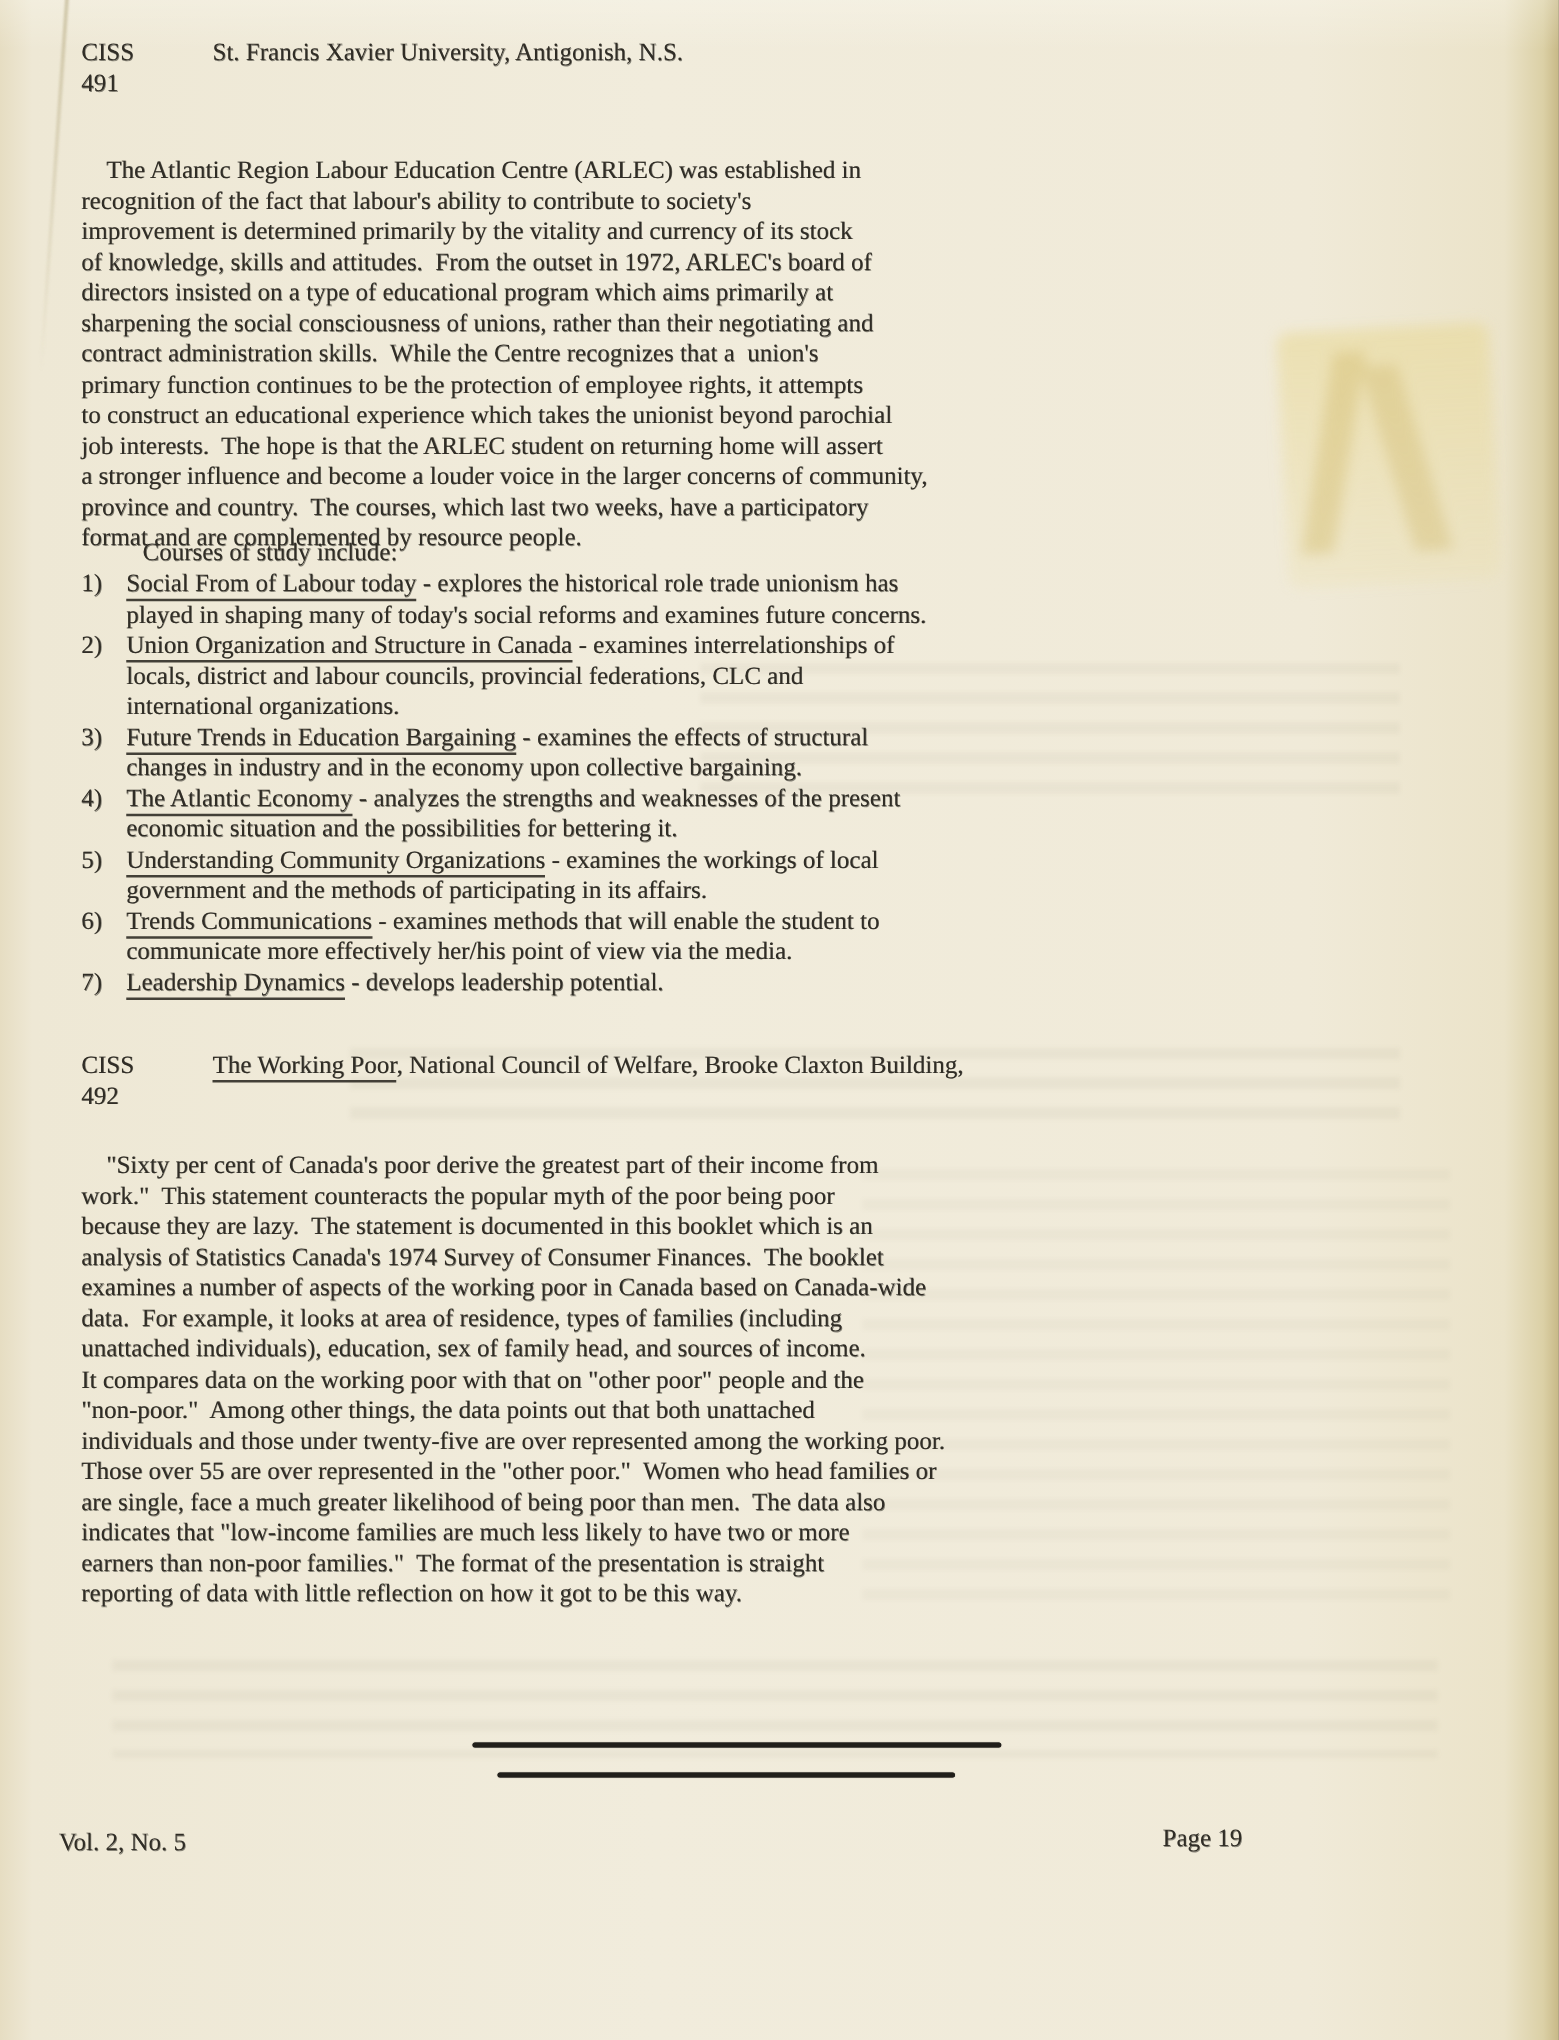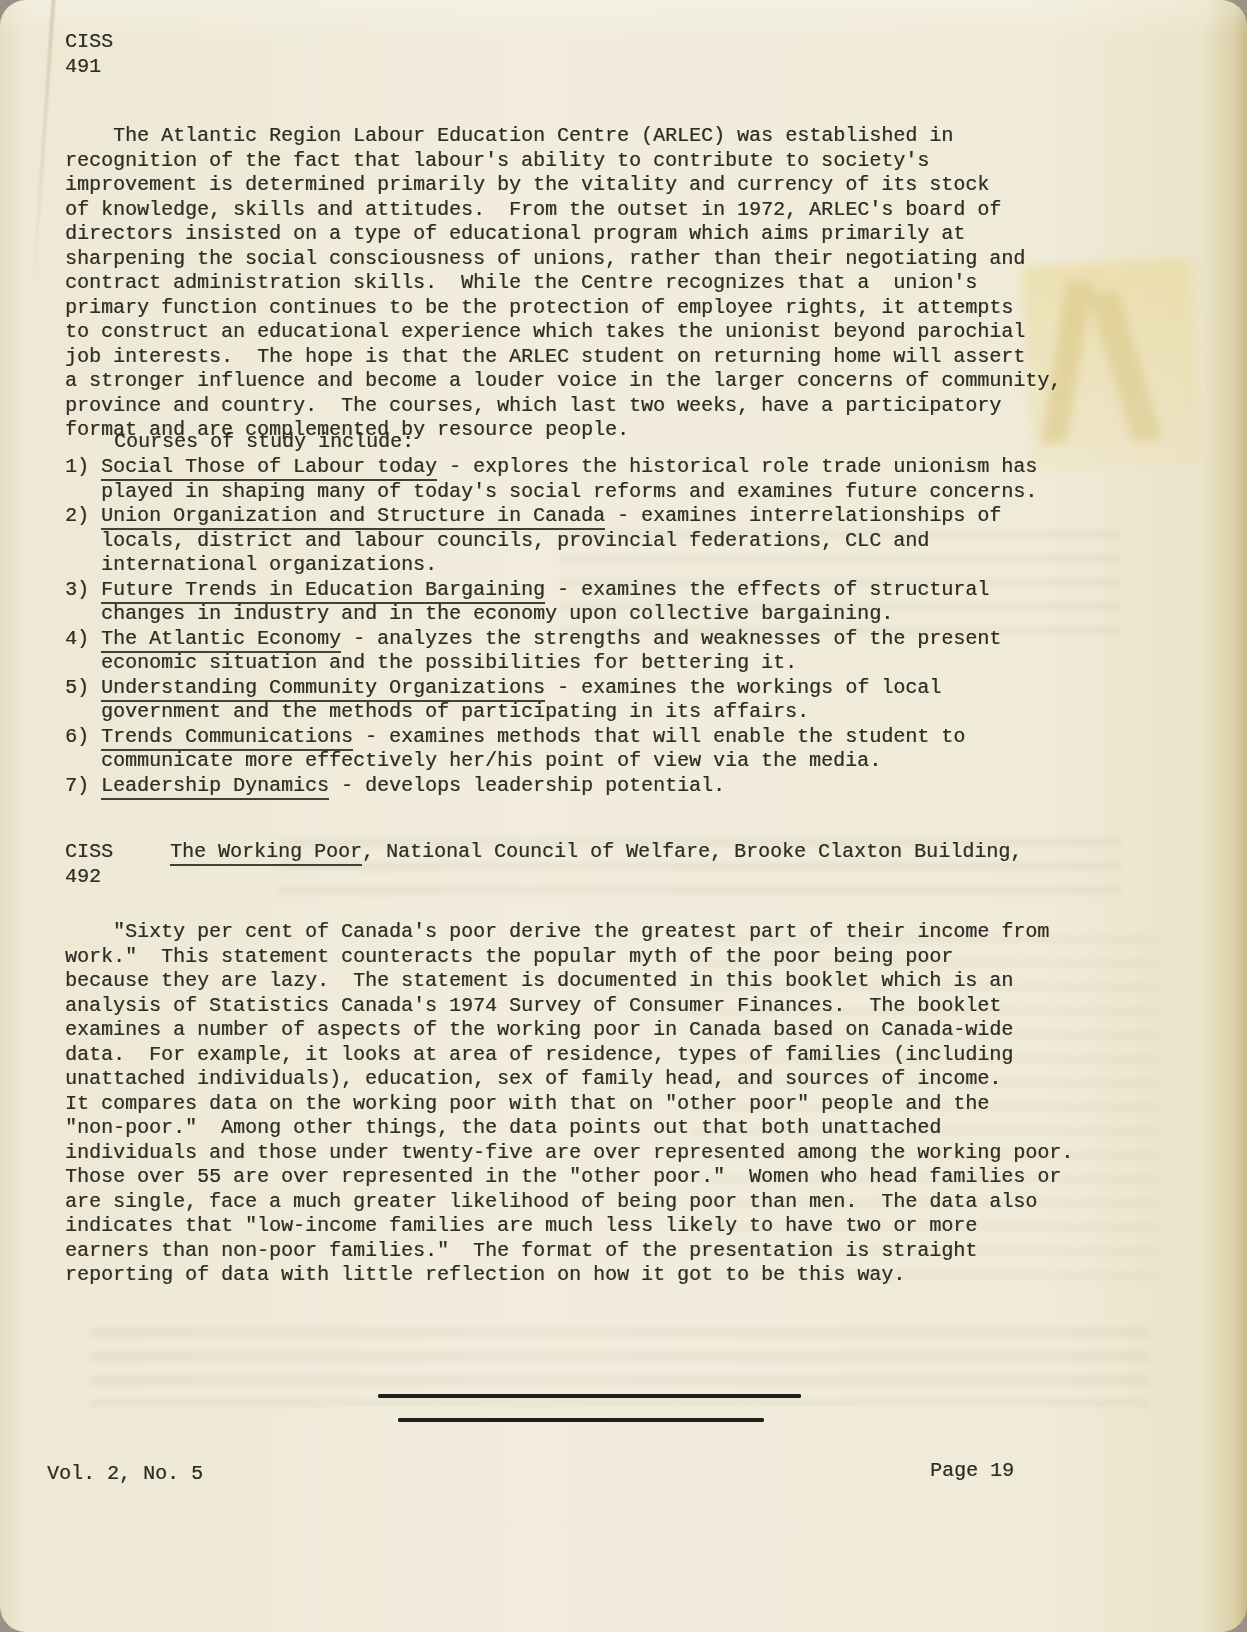--- a/index.html
+++ b/index.html
@@ -3,25 +3,24 @@
 <meta charset="utf-8">
 <style>
   html,body{margin:0;padding:0;background:#9a9287;}
   .page{
     position:relative;
     width:1247px;height:1632px;
     overflow:hidden;
     background:
       linear-gradient(180deg, rgba(255,255,248,.25) 0, rgba(255,255,248,0) 40px),
       linear-gradient(90deg,#e6ddc2 0,#eee8d5 26px,#f1ecdc 42%,#f0ead8 84%,#ebe3c9 96.5%,#dbd0a6 99%,#c8b987 100%);
-    font-family:Liberation Mono, monospace;
+    font-family:Liberation Serif, serif;
     font-size:20px;
     line-height:24.5px;
     color:#302d26;
-    border-radius:26px;
   }
   .abs{position:absolute;}
   .ink{text-shadow:0.5px 0.4px 0.5px rgba(48,45,38,0.55);}
   .mono{white-space:pre-wrap;margin-top:12px;}
   .u{border-bottom:2px solid rgba(43,40,33,.88);padding-bottom:1px;}
   .entry-head{display:flex;}
   .idcol{flex:0 0 105px;}
   .titlecol{flex:1 1 auto;}
   .course{display:flex;}
   .cnum{flex:0 0 36px;}
@@ -51,20 +50,21 @@
   <div class="ghost" style="left:280px;top:838px;width:840px;height:66px;opacity:.5;"></div>
   <div class="ghost" style="left:690px;top:935px;width:470px;height:350px;opacity:.35;"></div>
   <div class="ghost" style="left:90px;top:1328px;width:1060px;height:78px;opacity:.5;"></div>
 
   <div class="entry-head abs ink" style="left:65px;top:30px;width:1110px;">
     <div class="idcol">
       <div>CISS</div>
       <div>491</div>
     </div>
     <div class="titlecol">
+      <div>St. Francis Xavier University, Antigonish, N.S.</div>
     </div>
   </div>
 
   <div class="abs mono ink" style="left:65px;top:112px;width:1120px;">    The Atlantic Region Labour Education Centre (ARLEC) was established in
 recognition of the fact that labour's ability to contribute to society's
 improvement is determined primarily by the vitality and currency of its stock
 of knowledge, skills and attitudes.  From the outset in 1972, ARLEC's board of
 directors insisted on a type of educational program which aims primarily at
 sharpening the social consciousness of unions, rather than their negotiating and
 contract administration skills.  While the Centre recognizes that a  union's
@@ -73,21 +73,21 @@
 job interests.  The hope is that the ARLEC student on returning home will assert
 a stronger influence and become a louder voice in the larger concerns of community,
 province and country.  The courses, which last two weeks, have a participatory
 format and are complemented by resource people.</div>
 
   <div class="abs ink" style="left:114px;top:430px;">Courses of study include:</div>
 
   <div class="abs" style="left:65px;top:455px;width:1120px;">
     <div class="course">
       <div class="cnum ink">1)</div>
-      <div class="cbody ink"><span class="u">Social Those of Labour today</span><span> - explores the historical role trade unionism has
+      <div class="cbody ink"><span class="u">Social From of Labour today</span><span> - explores the historical role trade unionism has
 played in shaping many of today's social reforms and examines future concerns.</span></div>
     </div>
     <div class="course">
       <div class="cnum ink">2)</div>
       <div class="cbody ink"><span class="u">Union Organization and Structure in Canada</span><span> - examines interrelationships of
 locals, district and labour councils, provincial federations, CLC and
 international organizations.</span></div>
     </div>
     <div class="course">
       <div class="cnum ink">3)</div>

